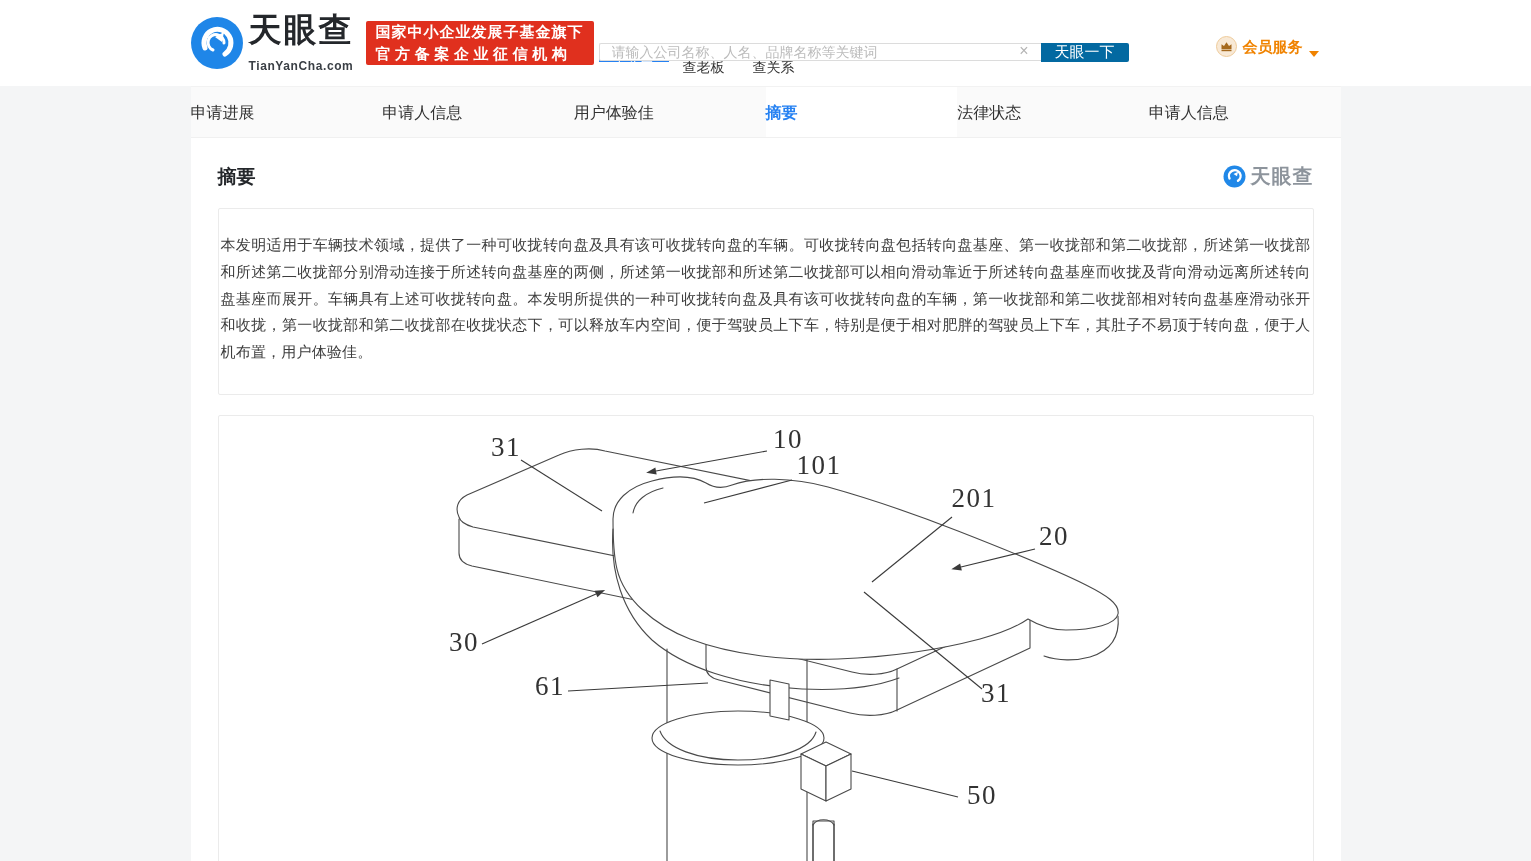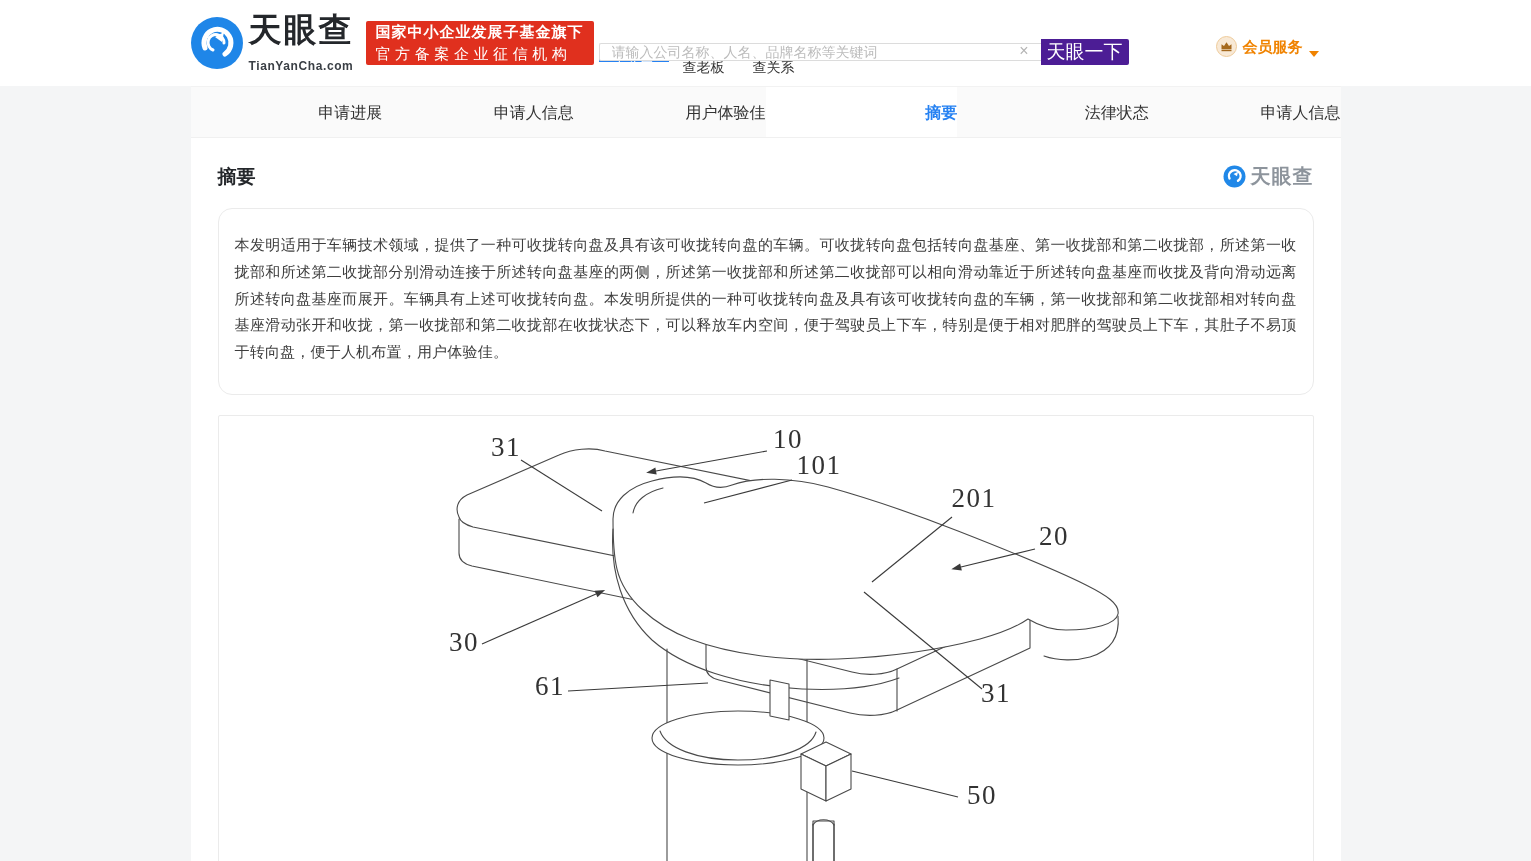--- a/index.html
+++ b/index.html
@@ -9,54 +9,54 @@
   
   .site-header { background: #fff; height: 86px; width: 100%; }
   .header-inner { width: 1150px; margin: 0 auto; height: 100%; position: relative; display: flex; align-items: center; }
   .logo-group { display: flex; align-items: center; cursor: pointer; }
   .logo-mark { width: 52px; height: 52px; flex: 0 0 auto; }
   .logo-texts { margin-left: 6px; }
   .logo-brand { font-size: 33px; font-weight: 700; color: #24272b; letter-spacing: 2px; line-height: 34px; }
   .logo-domain { font-size: 12px; font-weight: 700; color: #3a3f45; letter-spacing: 0.6px; margin-top: 12px; }
   .cert-badge { background: #e0301e; color: #fff; margin-left: 12px; padding: 0 10px; border-radius: 2px; }
   .cert-badge .l1 { font-size: 15px; font-weight: 700; letter-spacing: 1px; line-height: 22px; white-space: nowrap; }
-  .cert-badge .l2 { font-size: 15px; font-weight: 400; letter-spacing: 4.6px; line-height: 22px; white-space: nowrap; }
+  .cert-badge .l2 { font-size: 15px; font-weight: 700; letter-spacing: 4.6px; line-height: 22px; white-space: nowrap; }
 
   .search-area { position: absolute; left: 408px; top: 9px; width: 530px; }
   .search-tabs { display: flex; height: 25px; align-items: stretch; }
   .search-tab { font-size: 14px; color: #333; padding: 3px 14px; cursor: pointer; margin-top: 47px; }
   .search-tab.active { background: #2581f2; color: #fff; border-radius: 2px 2px 0 0; }
   .search-row { display: flex; height: 36px; position: relative; align-items: center; }
   .search-input { flex: 1; border: 1px solid #dcdcdc; border-right: none; border-radius: 2px 0 0 2px;
                   padding: 0 34px 0 12px; font-size: 14px; color: #333; outline: none;
                   font-family: "Liberation Sans", "DejaVu Sans", sans-serif; }
   .search-input::placeholder { color: #bcbcbc; }
   .clear-icon { position: absolute; right: 100px; top: 9px; color: #b5b5b5; font-size: 16px; line-height: 16px; cursor: pointer; }
-  .search-btn { width: 88px; background: #4c1d95; color: #fff; border: none; font-size: 19px;
+  .search-btn { width: 88px; background: #0369a1; color: #fff; border: none; font-size: 15px;
                 border-radius: 0 2px 2px 0; cursor: pointer; font-family: Liberation Mono, monospace; }
 
   .member { position: absolute; right: 22px; top: 36px; display: flex; align-items: flex-end; cursor: pointer; }
   .crown-badge { width: 21px; height: 21px; margin-right: 6px; }
   .member-label { color: #f08300; font-size: 15px; font-weight: 700; }
   .member-caret { width: 0; height: 0; border-left: 5px solid transparent; border-right: 5px solid transparent;
                   border-top: 6px solid #f08300; margin-left: 6px; margin-top: 2px; }
 
   
   .main-wrap { width: 1150px; margin: 0 auto; background: #fff; min-height: 775px; }
   .nav-tabs { display: flex; background: #fafafa; height: 52px; border-top: 1px solid #f2f2f2; border-bottom: 1px solid #f0f0f0; }
-  .nav-tab { flex: 1; text-align: right; line-height: 52px; font-size: 16px; color: #333; cursor: pointer; }
+  .nav-tab { flex: 1; text-align: left; line-height: 52px; font-size: 16px; color: #333; cursor: pointer; }
   .nav-tab.active { background: #fff; color: #2581f2; font-weight: 700; }
 
   .content { padding: 0 27px; }
   .section-head { display: flex; justify-content: space-between; align-items: center; padding: 25px 0 18px; }
   .section-title { font-size: 19px; font-weight: 700; color: #24272b; }
   .watermark { display: flex; align-items: center; }
   .watermark-text { font-size: 20px; font-weight: 700; color: #8d949c; letter-spacing: 1px; margin-left: 5px; }
 
-  .abstract-box { border: 1px solid #ebebeb; border-radius: 14px; padding: 23px 16px 28px;
+  .abstract-box { border: 1px solid #ebebeb; border-radius: 2px; padding: 23px 2px 28px;
                   font-size: 15px; line-height: 26.8px; color: #3d3d3d; text-align: justify; letter-spacing: 0.2px; }
 
   .figure-box { border: 1px solid #ebebeb; border-radius: 2px; margin-top: 20px; height: 640px; position: relative; overflow: hidden; background:#fff; }
   .figure-svg { position: absolute; top: 0; left: 0; }
   .machine path, .machine line, .machine ellipse { stroke: #4a4a4a; stroke-width: 1.1; stroke-linejoin: round; stroke-linecap: round; }
   .ref-num { font-family: "Liberation Serif", "DejaVu Serif", serif; font-size: 27px; fill: #333; letter-spacing: 1.5px; text-anchor: middle; }
 </style>
 </head>
 <body>
 

